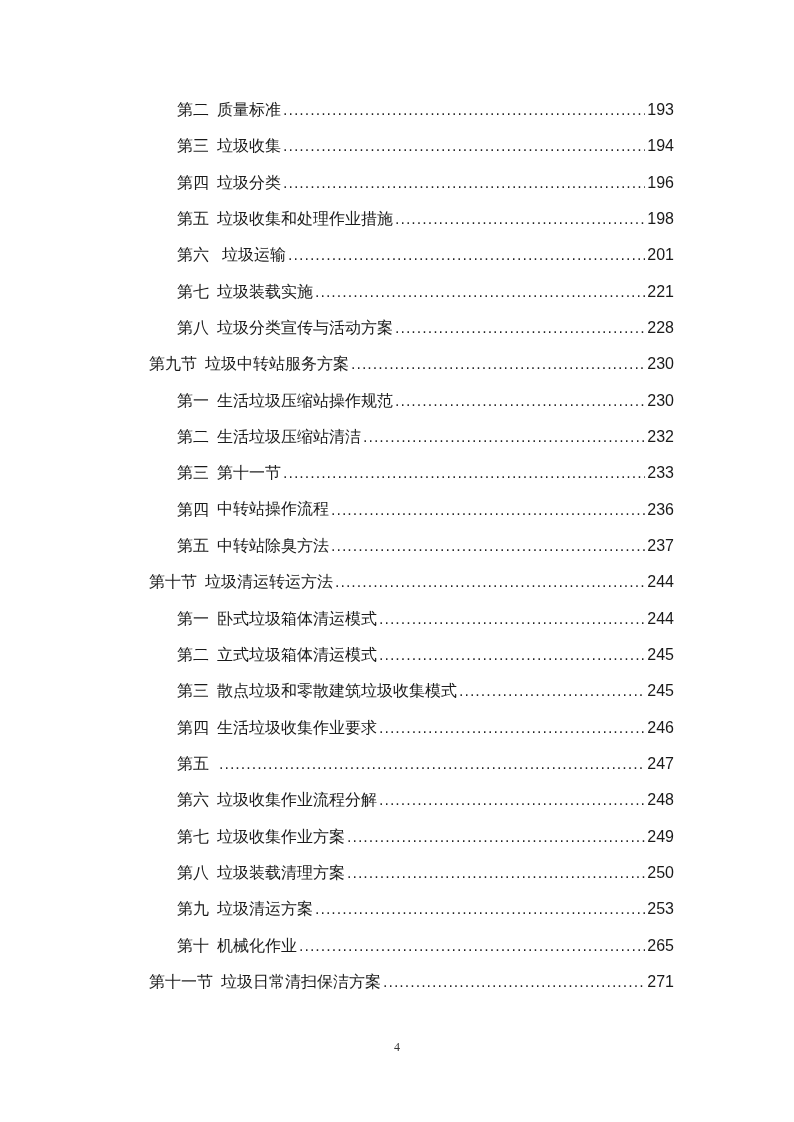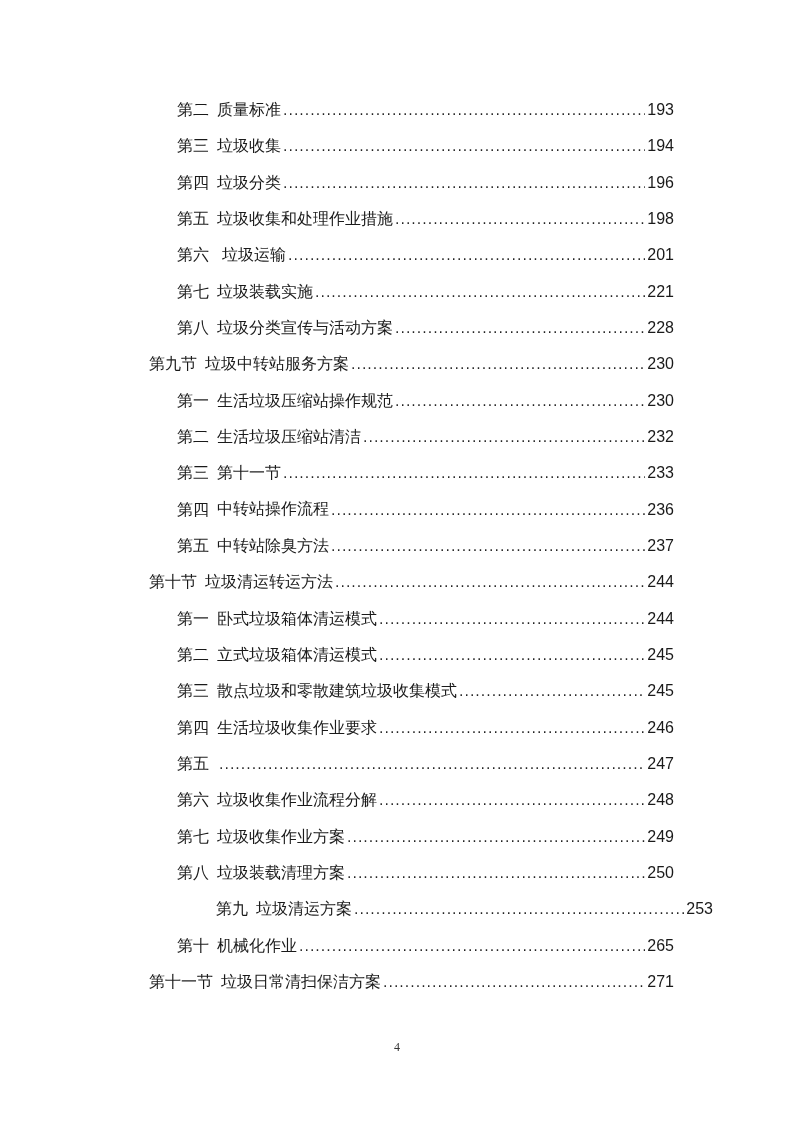--- a/index.html
+++ b/index.html
@@ -147,21 +147,21 @@
       <span class="title" style="white-space: pre;">垃圾收集作业方案</span>
       <span class="leader"></span>
       <span class="page">249</span>
     </div>
     <div class="entry l2" style="top: 858.93px;">
       <span class="num">第八</span>
       <span class="title" style="white-space: pre;">垃圾装载清理方案</span>
       <span class="leader"></span>
       <span class="page">250</span>
     </div>
-    <div class="entry l2" style="top: 895.26px; margin-left: 39px;">
+    <div class="entry l2" style="top: 895.26px;">
       <span class="num">第九</span>
       <span class="title" style="white-space: pre;">垃圾清运方案</span>
       <span class="leader"></span>
       <span class="page">253</span>
     </div>
     <div class="entry l2" style="top: 931.59px;">
       <span class="num">第十</span>
       <span class="title" style="white-space: pre;">机械化作业</span>
       <span class="leader"></span>
       <span class="page">265</span>

